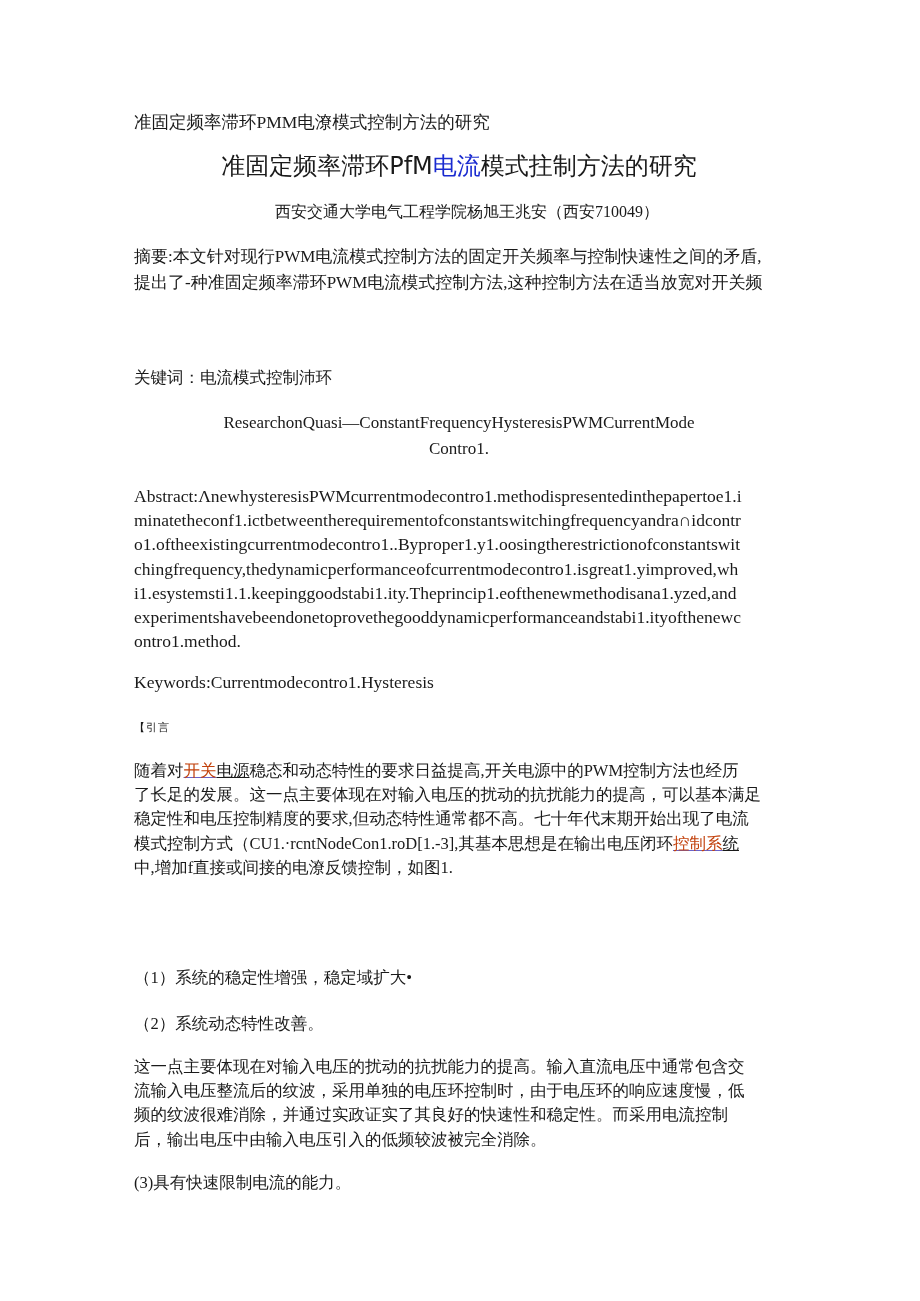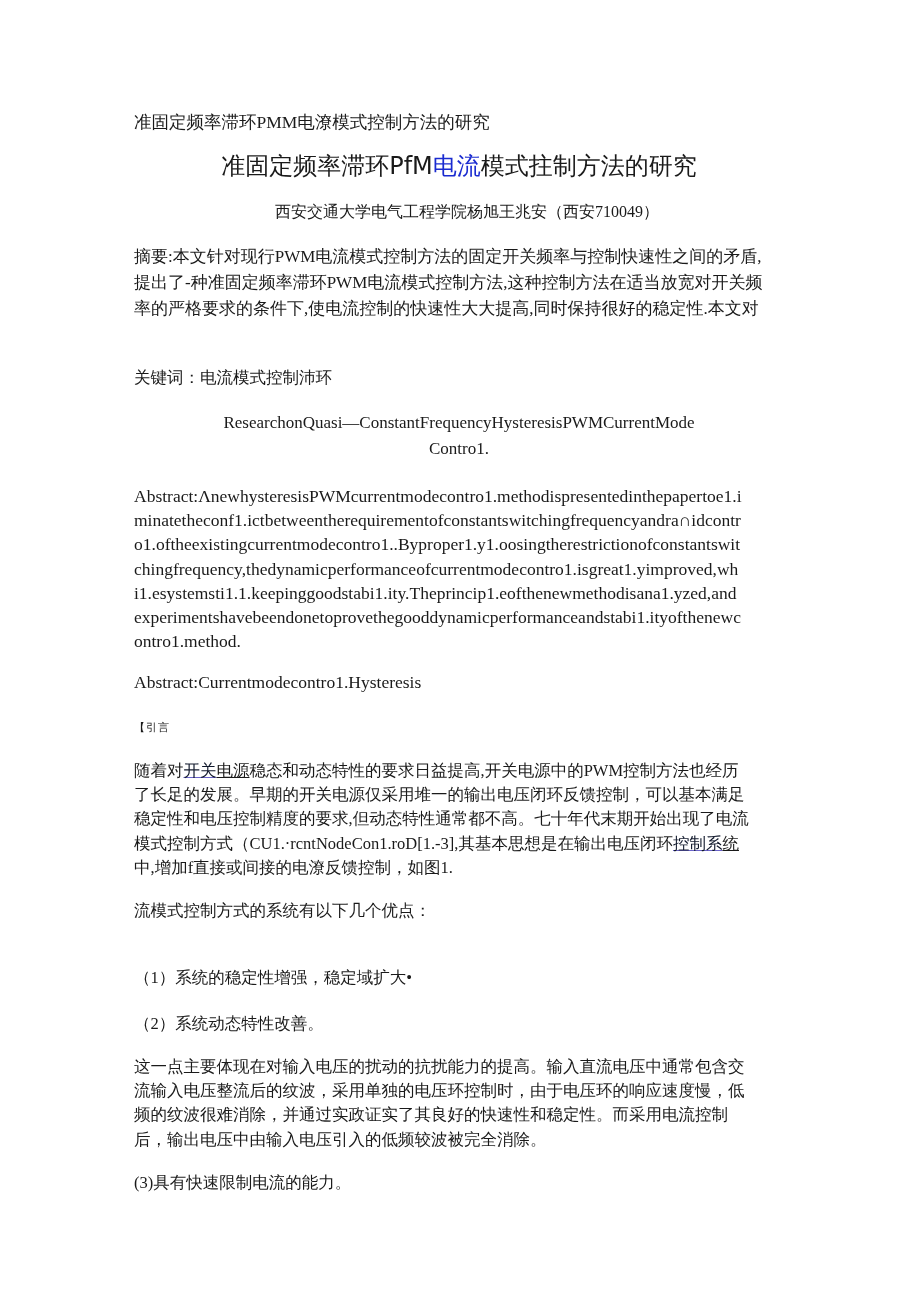--- a/index.html
+++ b/index.html
@@ -24,73 +24,71 @@
   .keywords-en { top: 670px; font-size: 17.5px; }
   .section-head { top: 715px; font-size: 11px; letter-spacing: 1px; }
   .para { line-height: 24.2px; font-size: 16.5px; }
   .para .line { display: block; }
   .p1 { top: 759px; }
   .p2 { top: 899px; }
   .item1 { top: 966px; font-size: 16.5px; }
   .item2 { top: 1012px; font-size: 16.5px; }
   .p3 { top: 1055px; }
   .item3 { top: 1171px; font-size: 16.5px; }
-  a.lnk { color: #0f172a; text-decoration: underline; text-decoration-color: #6a63c9; }
+  a.lnk { color: #c2410c; text-decoration: underline; text-decoration-color: #6a63c9; }
   a.lnk.dark { color: #1a1a1a; text-decoration-color: #1a1a1a; }
 </style>
 </head>
 <body>
 
 <div class="page">
 
   <div class="blk doc-header">准固定频率滞环PMM电潦模式控制方法的研究</div>
 
   <div class="blk title">
     <span>准固定频率滞环PfM</span><span class="hl">电流</span><span>模式拄制方法的研究</span>
   </div>
 
   <div class="blk affil">西安交通大学电气工程学院杨旭王兆安（西安710049）</div>
 
   <div class="blk abstract-cn">
     <span class="line">摘要:本文针对现行PWM电流模式控制方法的固定开关频率与控制快速性之间的矛盾,</span>
     <span class="line">提出了-种准固定频率滞环PWM电流模式控制方法,这种控制方法在适当放宽对开关频</span>
-    <span class="line">率的严格要求的条件下,使电流控制的快速性大大提高,同时保持很好的稳定性.本文对</span>
   </div>
 
   <div class="blk keywords-cn">关键词：电流模式控制沛环</div>
 
   <div class="blk en-title">
     <span class="line">ResearchonQuasi—ConstantFrequencyHysteresisPWMCurrentMode</span>
     <span class="line">Contro1.</span>
   </div>
 
   <div class="blk abstract-en">
     <span class="line">Abstract:ΛnewhysteresisPWMcurrentmodecontro1.methodispresentedinthepapertoe1.i</span>
     <span class="line">minatetheconf1.ictbetweentherequirementofconstantswitchingfrequencyandra∩idcontr</span>
     <span class="line">o1.oftheexistingcurrentmodecontro1..Byproper1.y1.oosingtherestrictionofconstantswit</span>
     <span class="line">chingfrequency,thedynamicperformanceofcurrentmodecontro1.isgreat1.yimproved,wh</span>
     <span class="line">i1.esystemsti1.1.keepinggoodstabi1.ity.Theprincip1.eofthenewmethodisana1.yzed,and</span>
     <span class="line">experimentshavebeendonetoprovethegooddynamicperformanceandstabi1.ityofthenewc</span>
     <span class="line">ontro1.method.</span>
   </div>
 
-  <div class="blk keywords-en">Abstract:Currentmodecontro1.Hysteresis</div>
+  <div class="blk keywords-en">Keywords:Currentmodecontro1.Hysteresis</div>
 
   <div class="blk section-head">【引言</div>
 
   <div class="blk para p1">
     <span class="line"><span>随着对</span><a class="lnk" href="#">开关</a><a class="lnk dark" href="#">电源</a><span>稳态和动态特性的要求日益提高,开关电源中的PWM控制方法也经历</span></span>
-    <span class="line">了长足的发展。早期的开关电源仅采用堆一的输出电压闭环反馈控制，可以基本满足</span>
+    <span class="line">了长足的发展。这一点主要体现在对输入电压的扰动的抗扰能力的提高，可以基本满足</span>
     <span class="line">稳定性和电压控制精度的要求,但动态特性通常都不高。七十年代末期开始出现了电流</span>
     <span class="line"><span>模式控制方式（CU1.·rcntNodeCon1.roD[1.-3],其基本思想是在输出电压闭环</span><a class="lnk" href="#">控制系</a><a class="lnk dark" href="#">统</a></span>
     <span class="line">中,增加f直接或间接的电潦反馈控制，如图1.</span>
   </div>
 
   <div class="blk para p2">
-    <span class="line">流模式控制方式的系统有以下几个优点：</span>
   </div>
 
   <div class="blk item1">（1）系统的稳定性增强，稳定域扩大•</div>
   <div class="blk item2">（2）系统动态特性改善。</div>
 
   <div class="blk para p3">
     <span class="line">这一点主要体现在对输入电压的扰动的抗扰能力的提高。输入直流电压中通常包含交</span>
     <span class="line">流输入电压整流后的纹波，采用单独的电压环控制时，由于电压环的响应速度慢，低</span>
     <span class="line">频的纹波很难消除，并通过实政证实了其良好的快速性和稳定性。而采用电流控制</span>
     <span class="line">后，输出电压中由输入电压引入的低频较波被完全消除。</span>

